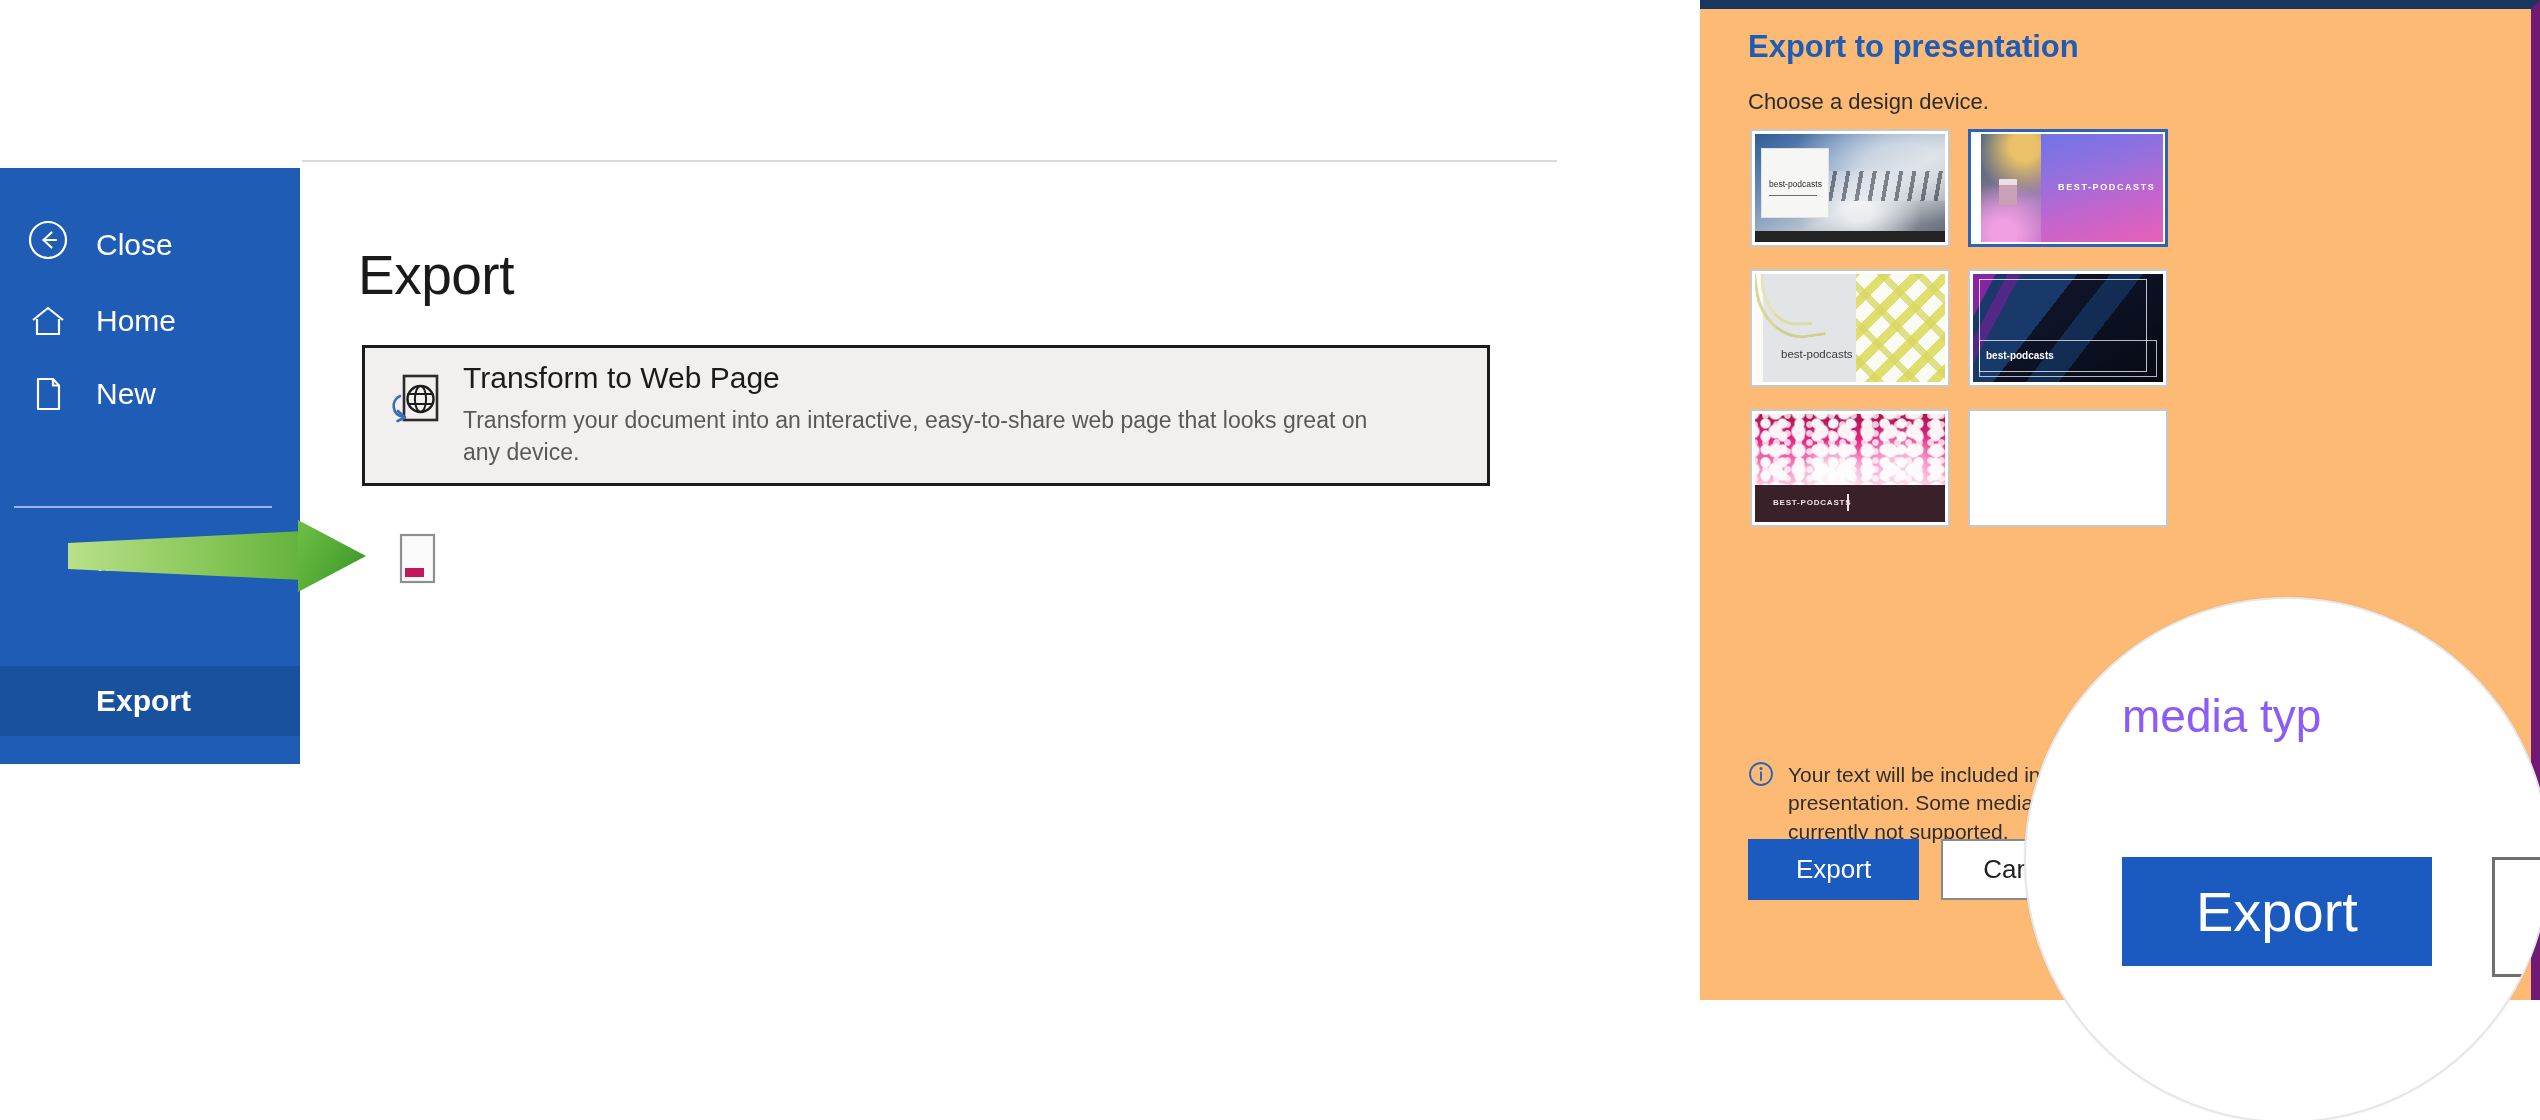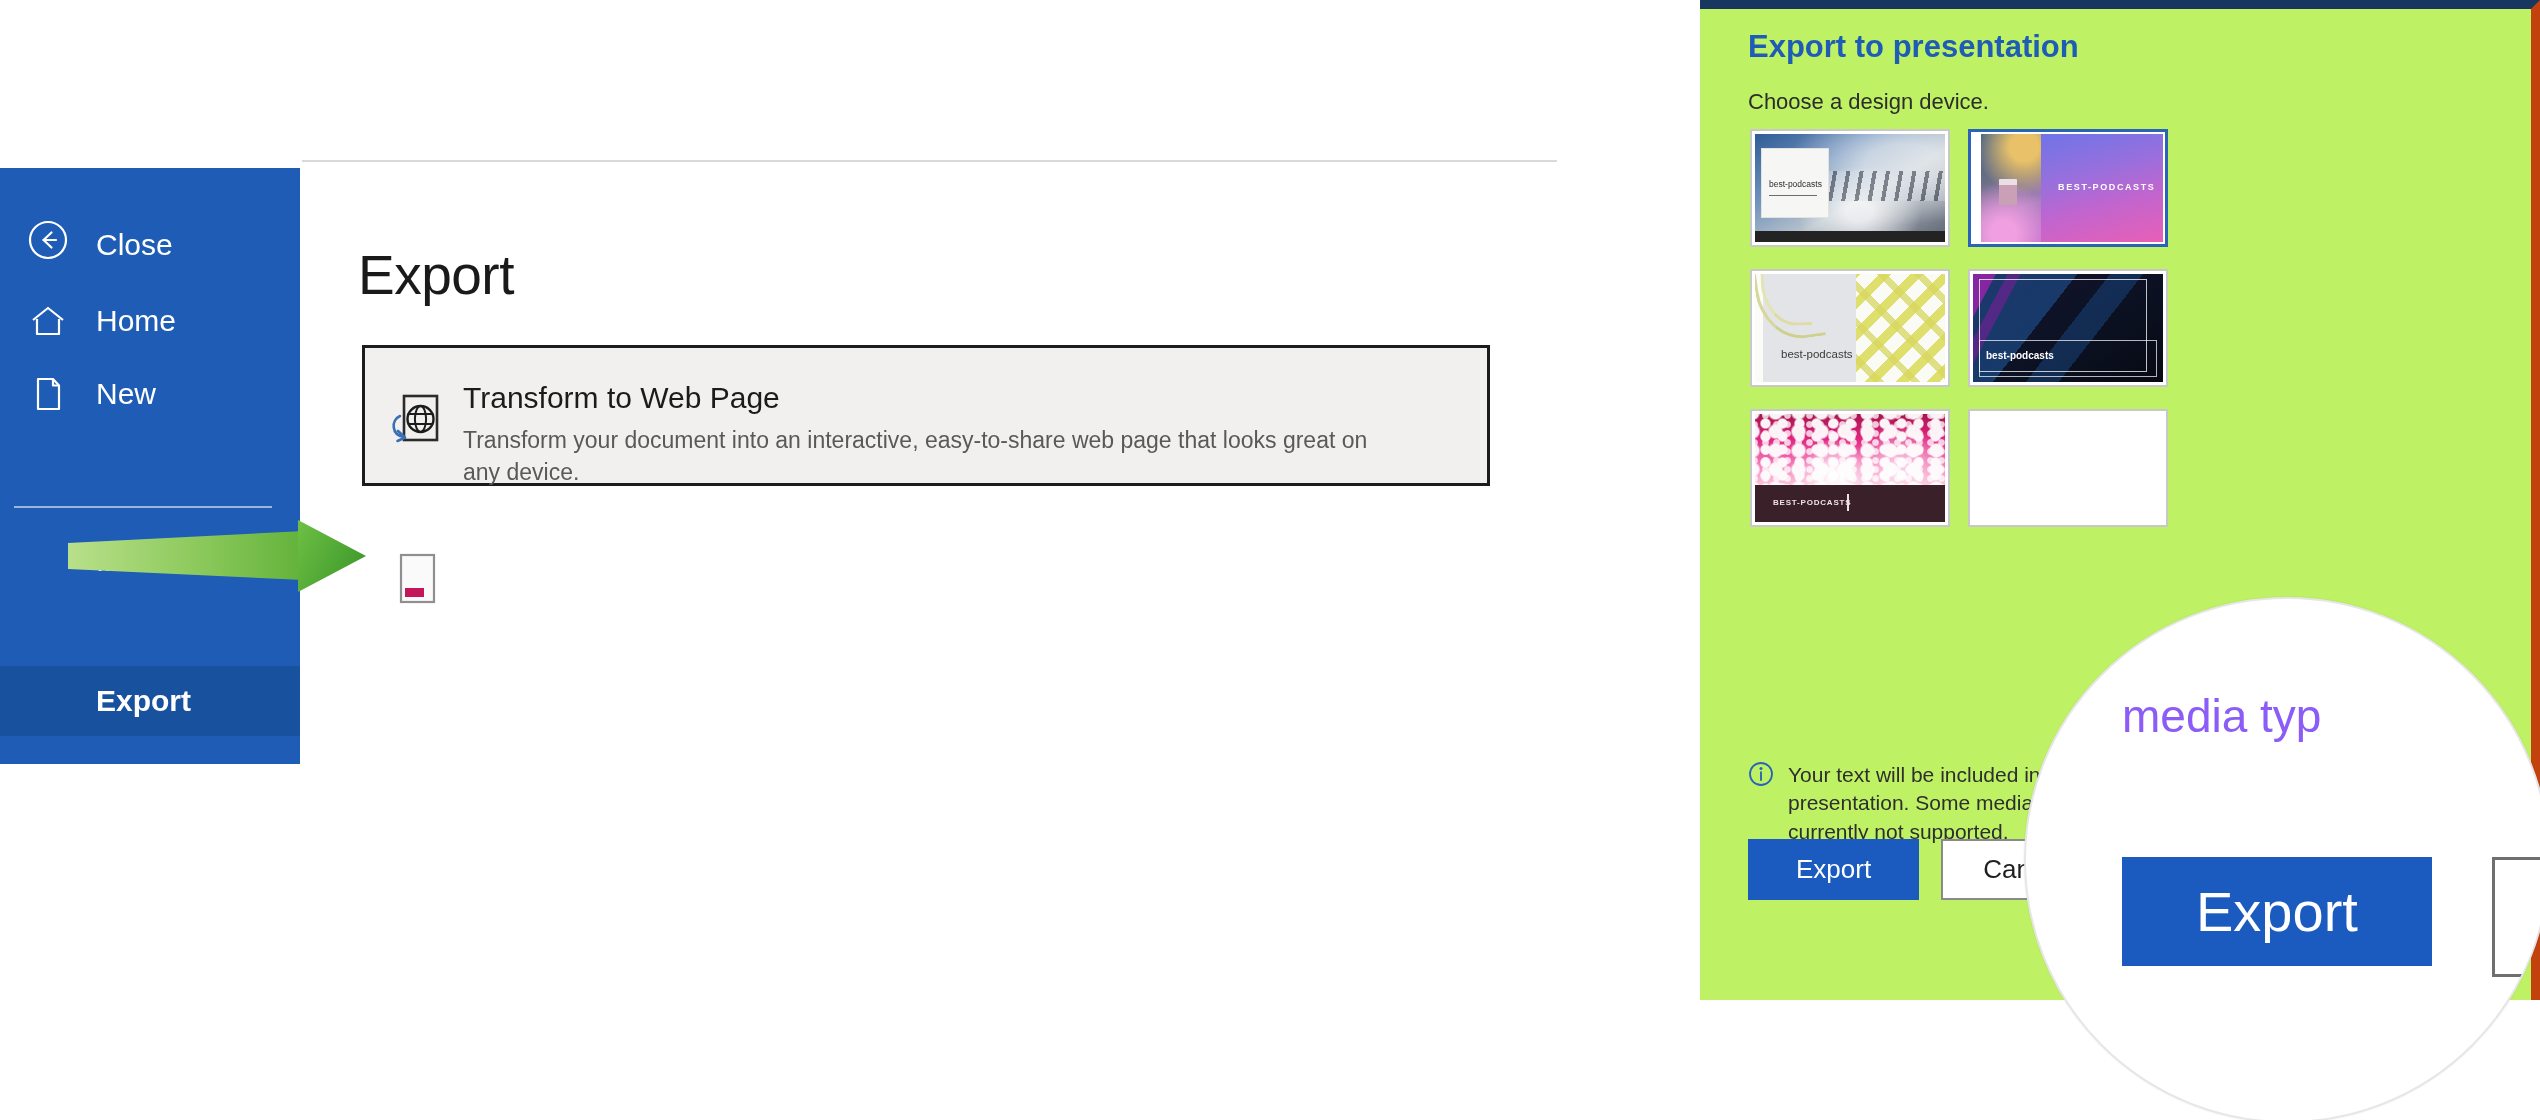--- a/index.html
+++ b/index.html
@@ -47,21 +47,21 @@
   .page-title {
     position: absolute; left: 358px; top: 243px;
     font-size: 55px; font-weight: 400; color: #1a1a1a; letter-spacing: -0.5px;
   }
 
   .opt-box {
     position: absolute; left: 362px; top: 345px; width: 1128px; height: 141px;
     background: #f1f0ee; border: 3px solid #1c1c1c;
   }
   .opt-row {
-    position: absolute; display: flex; align-items: flex-start; margin-top: 20px;
+    position: absolute; display: flex; align-items: flex-start;
   }
   .opt-row .oicon {
     width: 95px; flex: 0 0 95px; display:flex; justify-content:center;
     padding-top: 14px;
   }
   .opt-row .otxt { padding-top: 2px; }
   .opt-title {
     font-size: 30px; color: #1b1b1b; font-weight: 400; line-height: 1.25;
     white-space: nowrap;
   }
@@ -72,23 +72,23 @@
 
   #row-web  { left: 368px; top: 357px; }
   #row-ppt  { left: 368px; top: 518px; }
 
   
   .green-arrow { position:absolute; left: 66px; top: 518px; width: 410px; height: 78px; }
 
   
   .pane {
     position: absolute; left: 1700px; top: 0; width: 840px; height: 1000px;
-    background: #bef264;
+    background: #fdba74;
     border-top: 9px solid #17375e;
-    border-right: 9px solid #c2410c;
+    border-right: 9px solid #701a75;
   }
   .pane-inner { position: relative; width: 100%; height: 100%; }
   .pane-title {
     position: absolute; left: 48px; top: 20px;
     font-size: 31px; font-weight: 700; color: #1f5cb5;
   }
   .pane-sub {
     position: absolute; left: 48px; top: 80px;
     font-size: 22px; color: #2c2c2c;
   }

